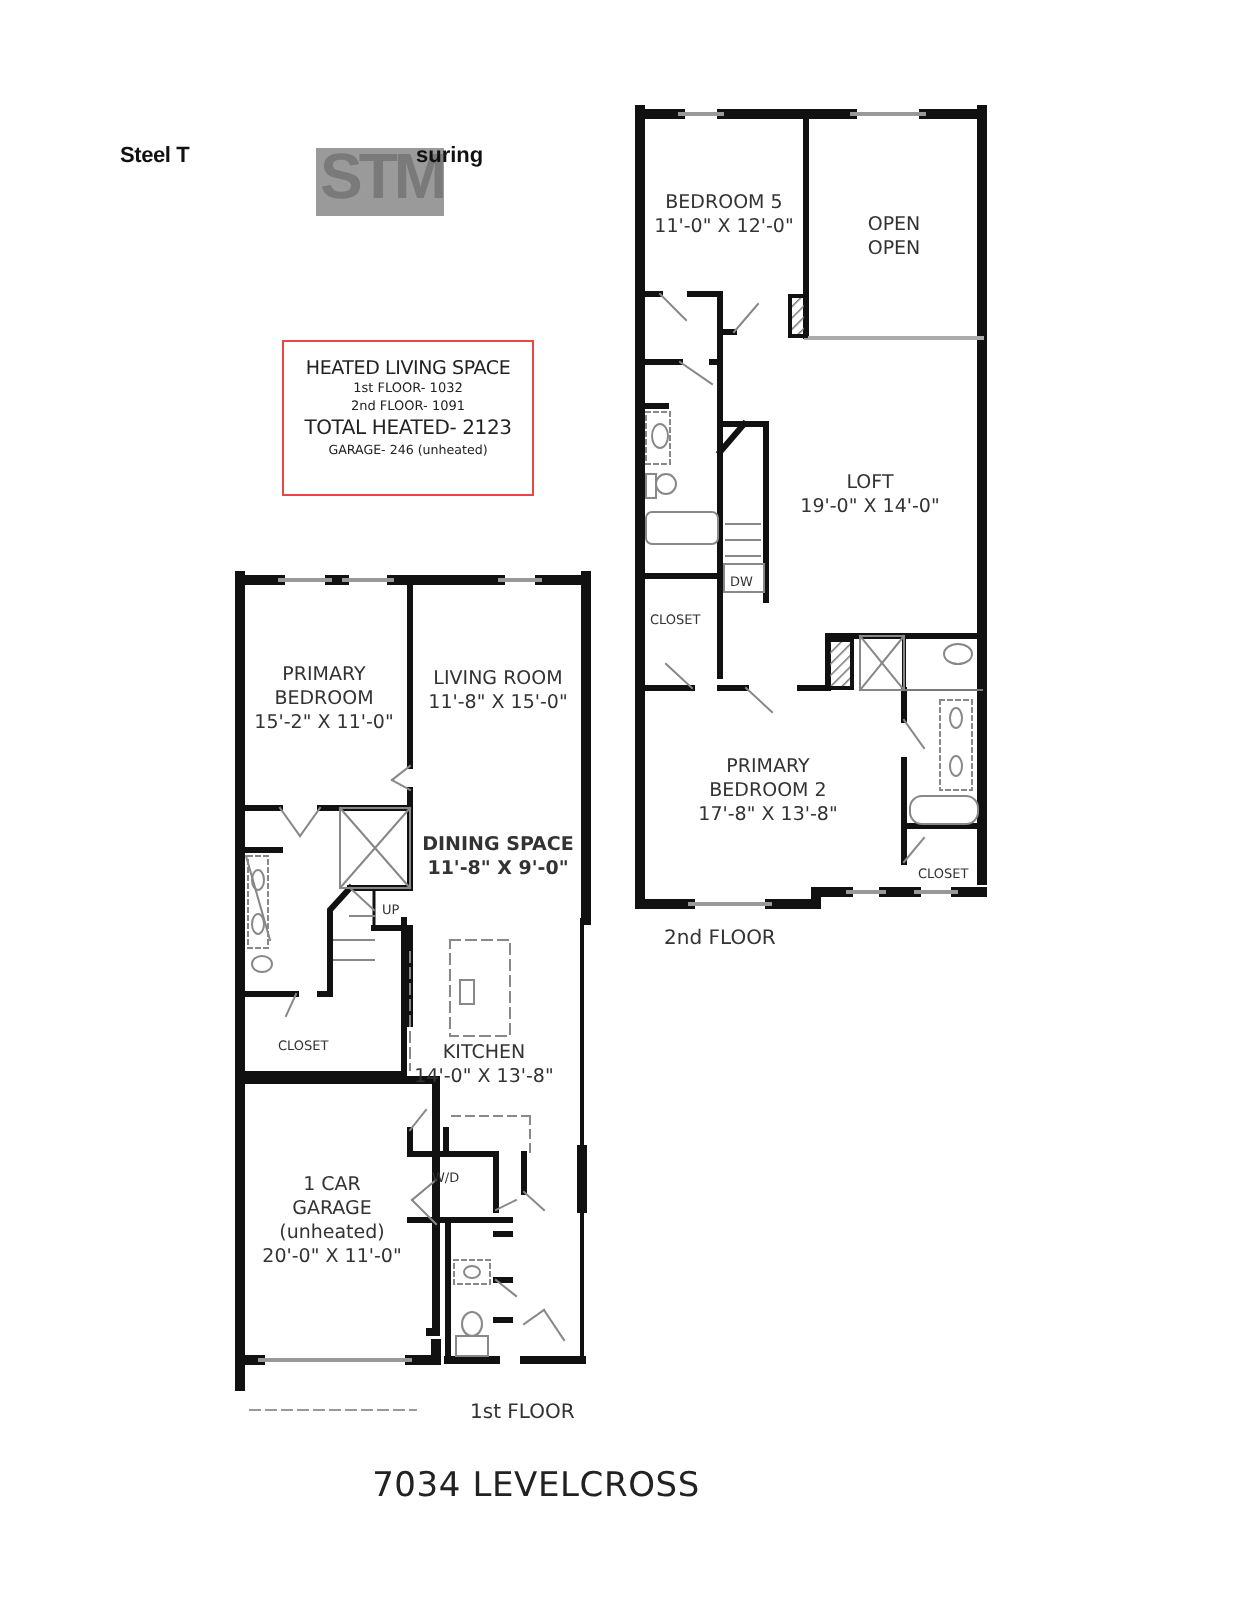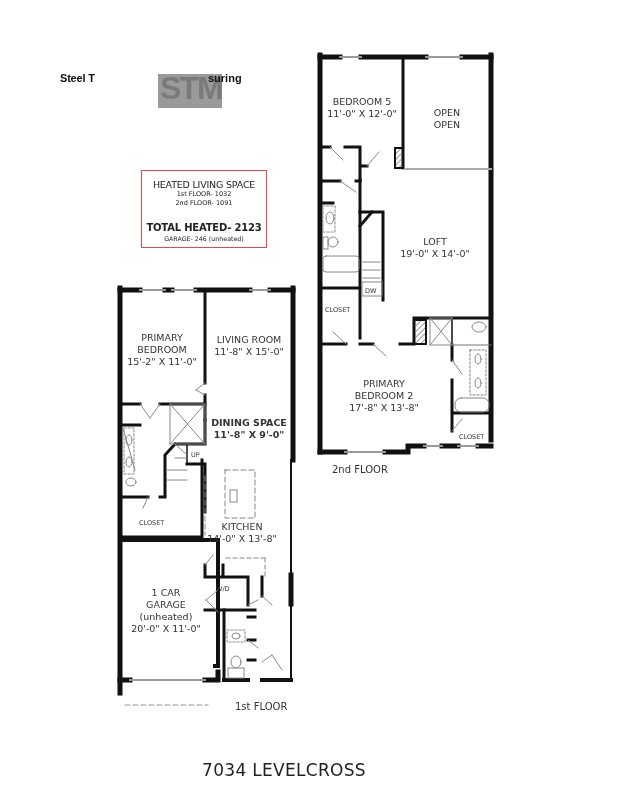--- a/index.html
+++ b/index.html
@@ -5,27 +5,27 @@
     html, body { margin: 0; padding: 0; background: #ffffff; }
     body { width: 618px; height: 800px; position: relative; overflow: hidden; font-family: "DejaVu Sans", sans-serif; color: #222; }
     .logo { position: absolute; left: 60px; top: 62px; width: 190px; height: 40px; }
     .logo-text { position: absolute; left: 60px; top: 72px; font-family: "Liberation Sans", sans-serif; font-weight: bold; font-size: 11px; color: #111; letter-spacing: -0.2px; }
     .logo-mark { position: absolute; left: 158px; top: 74px; width: 64px; height: 34px; background: #9a9a9a; color: #8a8a8a; }
     .logo-mark span { position: absolute; font-family: "Liberation Sans", sans-serif; font-weight: bold; font-size: 32px; color: #7a7a7a; top: -4px; left: 2px; letter-spacing: -2px; }
     .logo-text-right { position: absolute; left: 208px; top: 72px; font-family: "Liberation Sans", sans-serif; font-weight: bold; font-size: 11px; color: #111; }
     .summary { position: absolute; left: 141px; top: 170px; width: 124px; height: 76px; border: 1px solid #ef4444; text-align: center; background: #fff; }
     .summary .h1 { font-size: 9.5px; margin-top: 8px; letter-spacing: -0.2px; }
     .summary .sm { font-size: 6.5px; line-height: 9px; }
-    .summary .total { font-size: 10px; margin-top: 14px; letter-spacing: -0.2px; font-weight: bold; }
+    .summary .total { font-size: 10px; margin-top: 1px; letter-spacing: -0.2px; }
     .summary .garage { font-size: 6.3px; margin-top: 2px; }
     svg.plan { position: absolute; left: 0; top: 0; }
     .room-label { position: absolute; text-align: center; font-size: 9.5px; line-height: 12px; color: #333; white-space: nowrap; transform: translateX(-50%); }
     .tiny { position: absolute; font-size: 6.5px; color: #333; white-space: nowrap; }
     .floor-label { position: absolute; font-size: 10px; color: #333; }
-    .address { position: absolute; left: 0; width: 536px; top: 760px; text-align: center; font-size: 17px; color: #222; letter-spacing: 0.3px; padding-left: 16px; }
+    .address { position: absolute; left: 0; width: 536px; top: 733px; text-align: center; font-size: 17px; color: #222; letter-spacing: 0.3px; }
   </style>
 </head>
 <body>
 
 <div class="logo">
 </div>
 <div class="logo-text">Steel T</div>
 <div class="logo-mark">
     <span>STM</span>
   </div>

